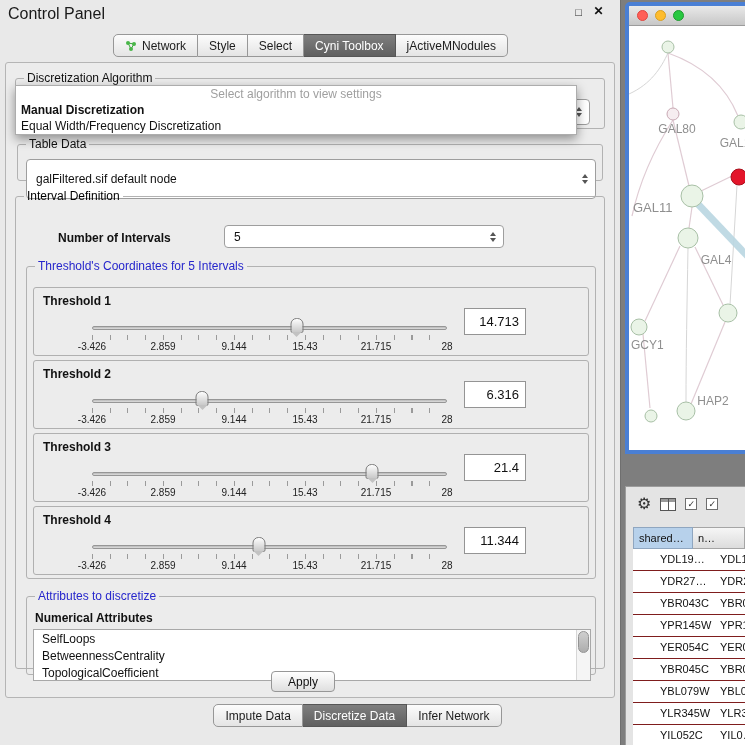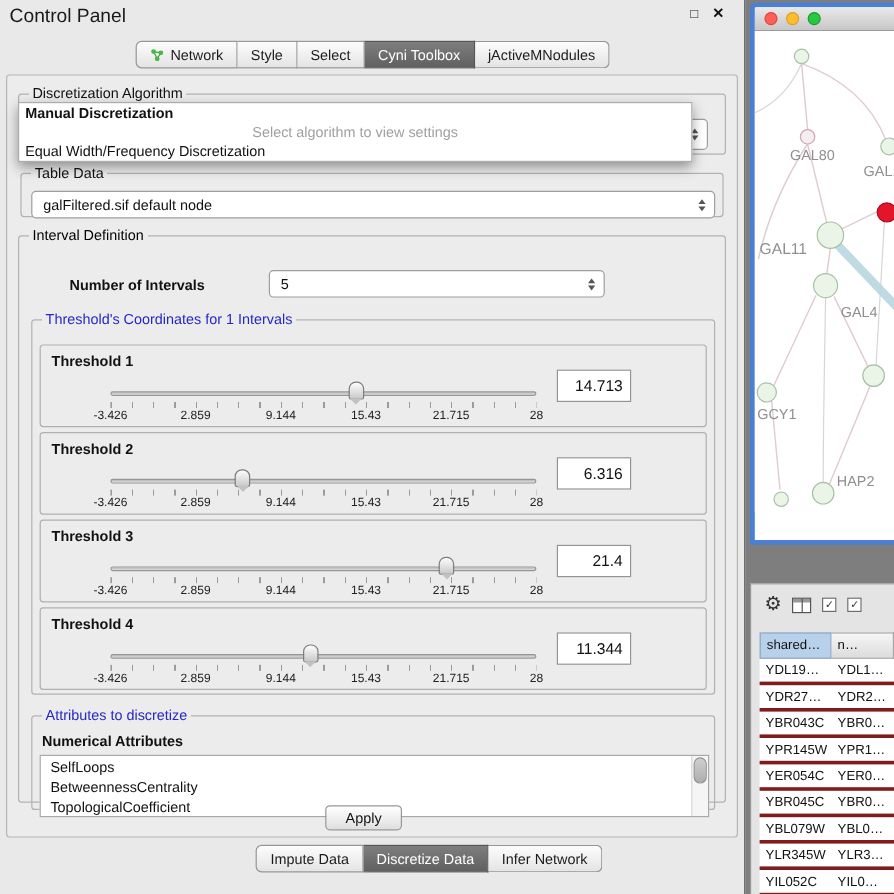--- a/index.html
+++ b/index.html
@@ -101,21 +101,21 @@
     box-shadow:inset 0 3px 0 #999; position:relative; }
   .cols-icon::after { content:""; position:absolute; left:7px; top:0; width:1px; height:100%; background:#555; }
   .chk { width:12px; height:12px; background:#fff; border:1px solid #6e6e6e;
     font-size:9px; line-height:11px; text-align:center; color:#333; }
   .data-table { position:absolute; left:7px; top:40px; width:112px; background:#fff; }
   .trow { display:flex; height:22px; }
   .trow .c1 { width:60px; padding:4px 0 0 5px; font-size:11px; white-space:nowrap; overflow:hidden; }
   .trow .c2 { flex:1; padding:4px 0 0 5px; font-size:11px; white-space:nowrap; overflow:hidden; }
   .thead .c1 { background:#b7d1eb; border:1px solid #8fa6c0; font-size:11px; }
   .thead .c2 { background:linear-gradient(#f6f6f6,#dcdcdc); border:1px solid #a5a5a5; border-left:none; font-size:11px; }
-  .tbody .trow { border-bottom:3px solid #7f1d1d; }
+  .tbody .trow { border-bottom:1px solid #7f1d1d;padding-left:22px; }
   svg text { font-family:"Liberation Sans", sans-serif; }
 </style>
 </head>
 <body>
 
 <div class="screen">
 
   <div class="left-panel">
 
     <div class="cp-titlebar">
@@ -156,28 +156,28 @@
         <legend>Discretization Algorithm</legend>
         <div class="combo" style="left:8px; top:14px; width:566px; height:26px;">
           <span class="arrows">
               <span class="arr-up"></span>
               <span class="arr-dn"></span>
             </span>
         </div>
       </fieldset>
 
       <div class="popup">
+        <div class="opt placeholder">Select algorithm to view settings</div>
         <div class="opt bold">Manual Discretization</div>
-        <div class="opt placeholder">Select algorithm to view settings</div>
         <div class="opt">Equal Width/Frequency Discretization</div>
       </div>
 
       <fieldset style="left:11px; top:74px; width:586px; height:44px;">
         <legend>Table Data</legend>
-        <div class="combo" style="left:8px; top:8px; width:570px; height:23px;">
+        <div class="combo" style="left:8px; top:8px; width:570px; height:40px;">
           <span>galFiltered.sif default node</span>
           <span class="arrows">
               <span class="arr-up"></span>
               <span class="arr-dn"></span>
             </span>
         </div>
       </fieldset>
 
       <fieldset class="green" style="left:9px; top:126px; width:590px; height:480px;">
         <legend>Interval Definition</legend>
@@ -185,21 +185,21 @@
         <span class="subtitle" style="left:42px; top:28px;">Number of Intervals</span>
         <div class="combo" style="left:208px; top:22px; width:280px; height:23px;">
           <span>5</span>
           <span class="arrows">
               <span class="arr-up"></span>
               <span class="arr-dn"></span>
             </span>
         </div>
 
         <fieldset class="blue" style="left:10px; top:56px; width:570px; height:320px;">
-          <legend>Threshold's Coordinates for 1 Intervals</legend>
+          <legend>Threshold's Coordinates for 5 Intervals</legend>
 
           <div class="thr-box" style="top:14px;">
             <div class="thr-label">Threshold 1</div>
             <div class="slider">
               <div class="track"></div>
               <div class="thumb" style="left: 57.7197%;"></div>
               <div class="ticks"></div>
               <div class="tick-labels">
                 <span style="left:0%">-3.426</span>
                 <span style="left:20%">2.859</span>

